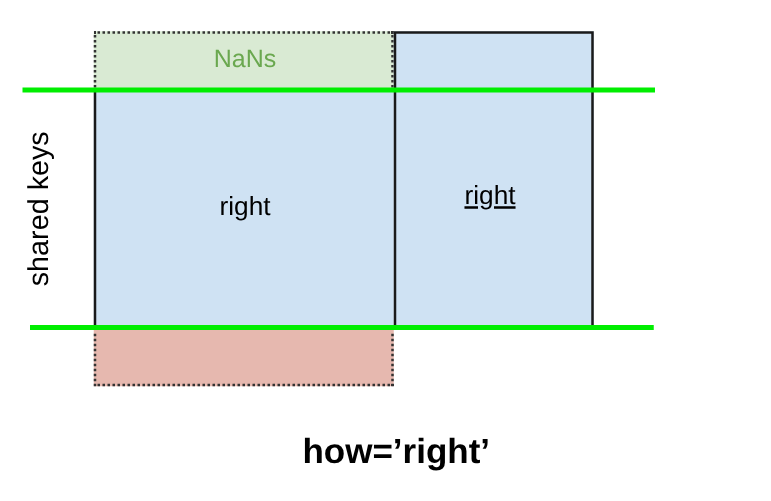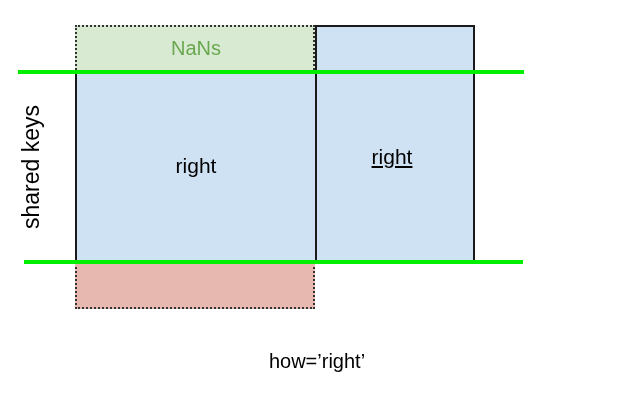--- a/index.html
+++ b/index.html
@@ -65,21 +65,21 @@
     font-size: 20px;
     color: var(--nan-text);
   }
   .lbl-left  { left: 196px; top: 166px; font-size: 21px; }
   .lbl-right { left: 392px; top: 157px; font-size: 21px; text-decoration: underline; }
   .lbl-shared {
     left: 31px; top: 167px;
     font-size: 23px;
     transform: translate(-50%, -50%) rotate(-90deg);
   }
-  .lbl-caption { left: 317px; top: 361px; font-size: 20px; }
+  .lbl-caption { left: 317px; top: 361px; font-size: 28px; font-weight: bold; }
 </style>
 </head>
 <body>
 
 <div class="canvas">
 
   <div class="box nan-box"></div>
   <div class="box left-box"></div>
   <div class="box right-box"></div>
   <div class="box dropped-box"></div>

